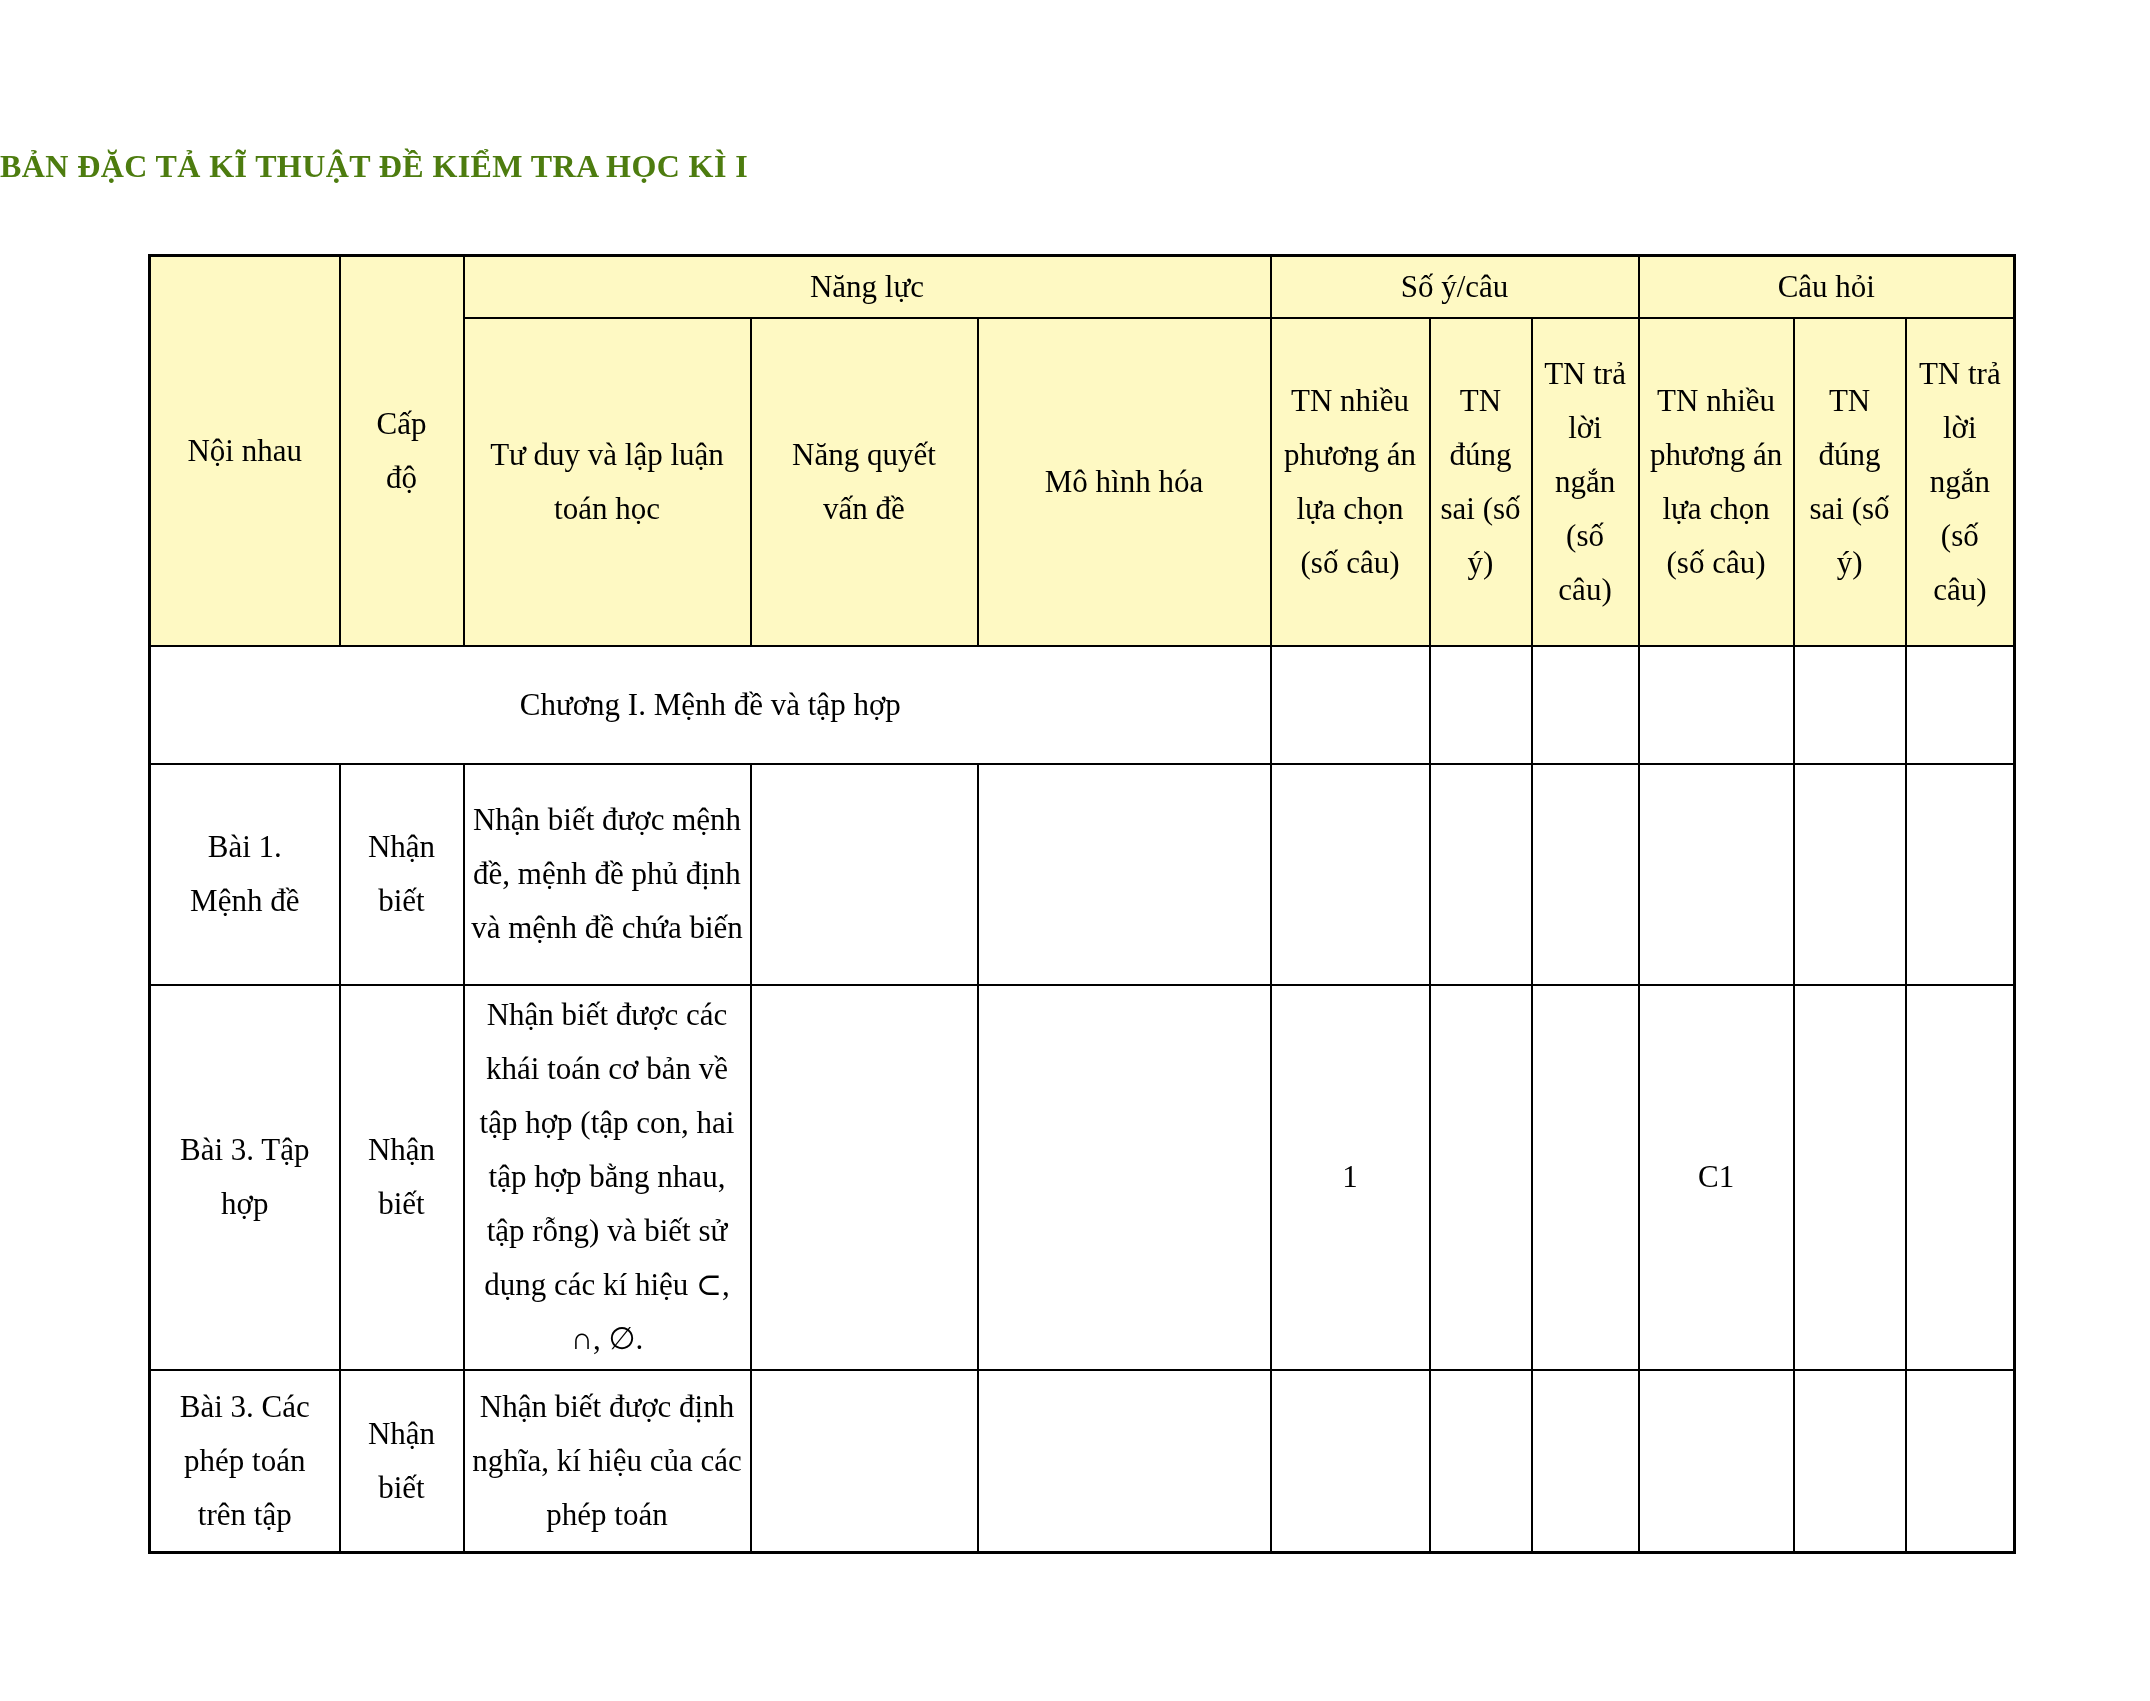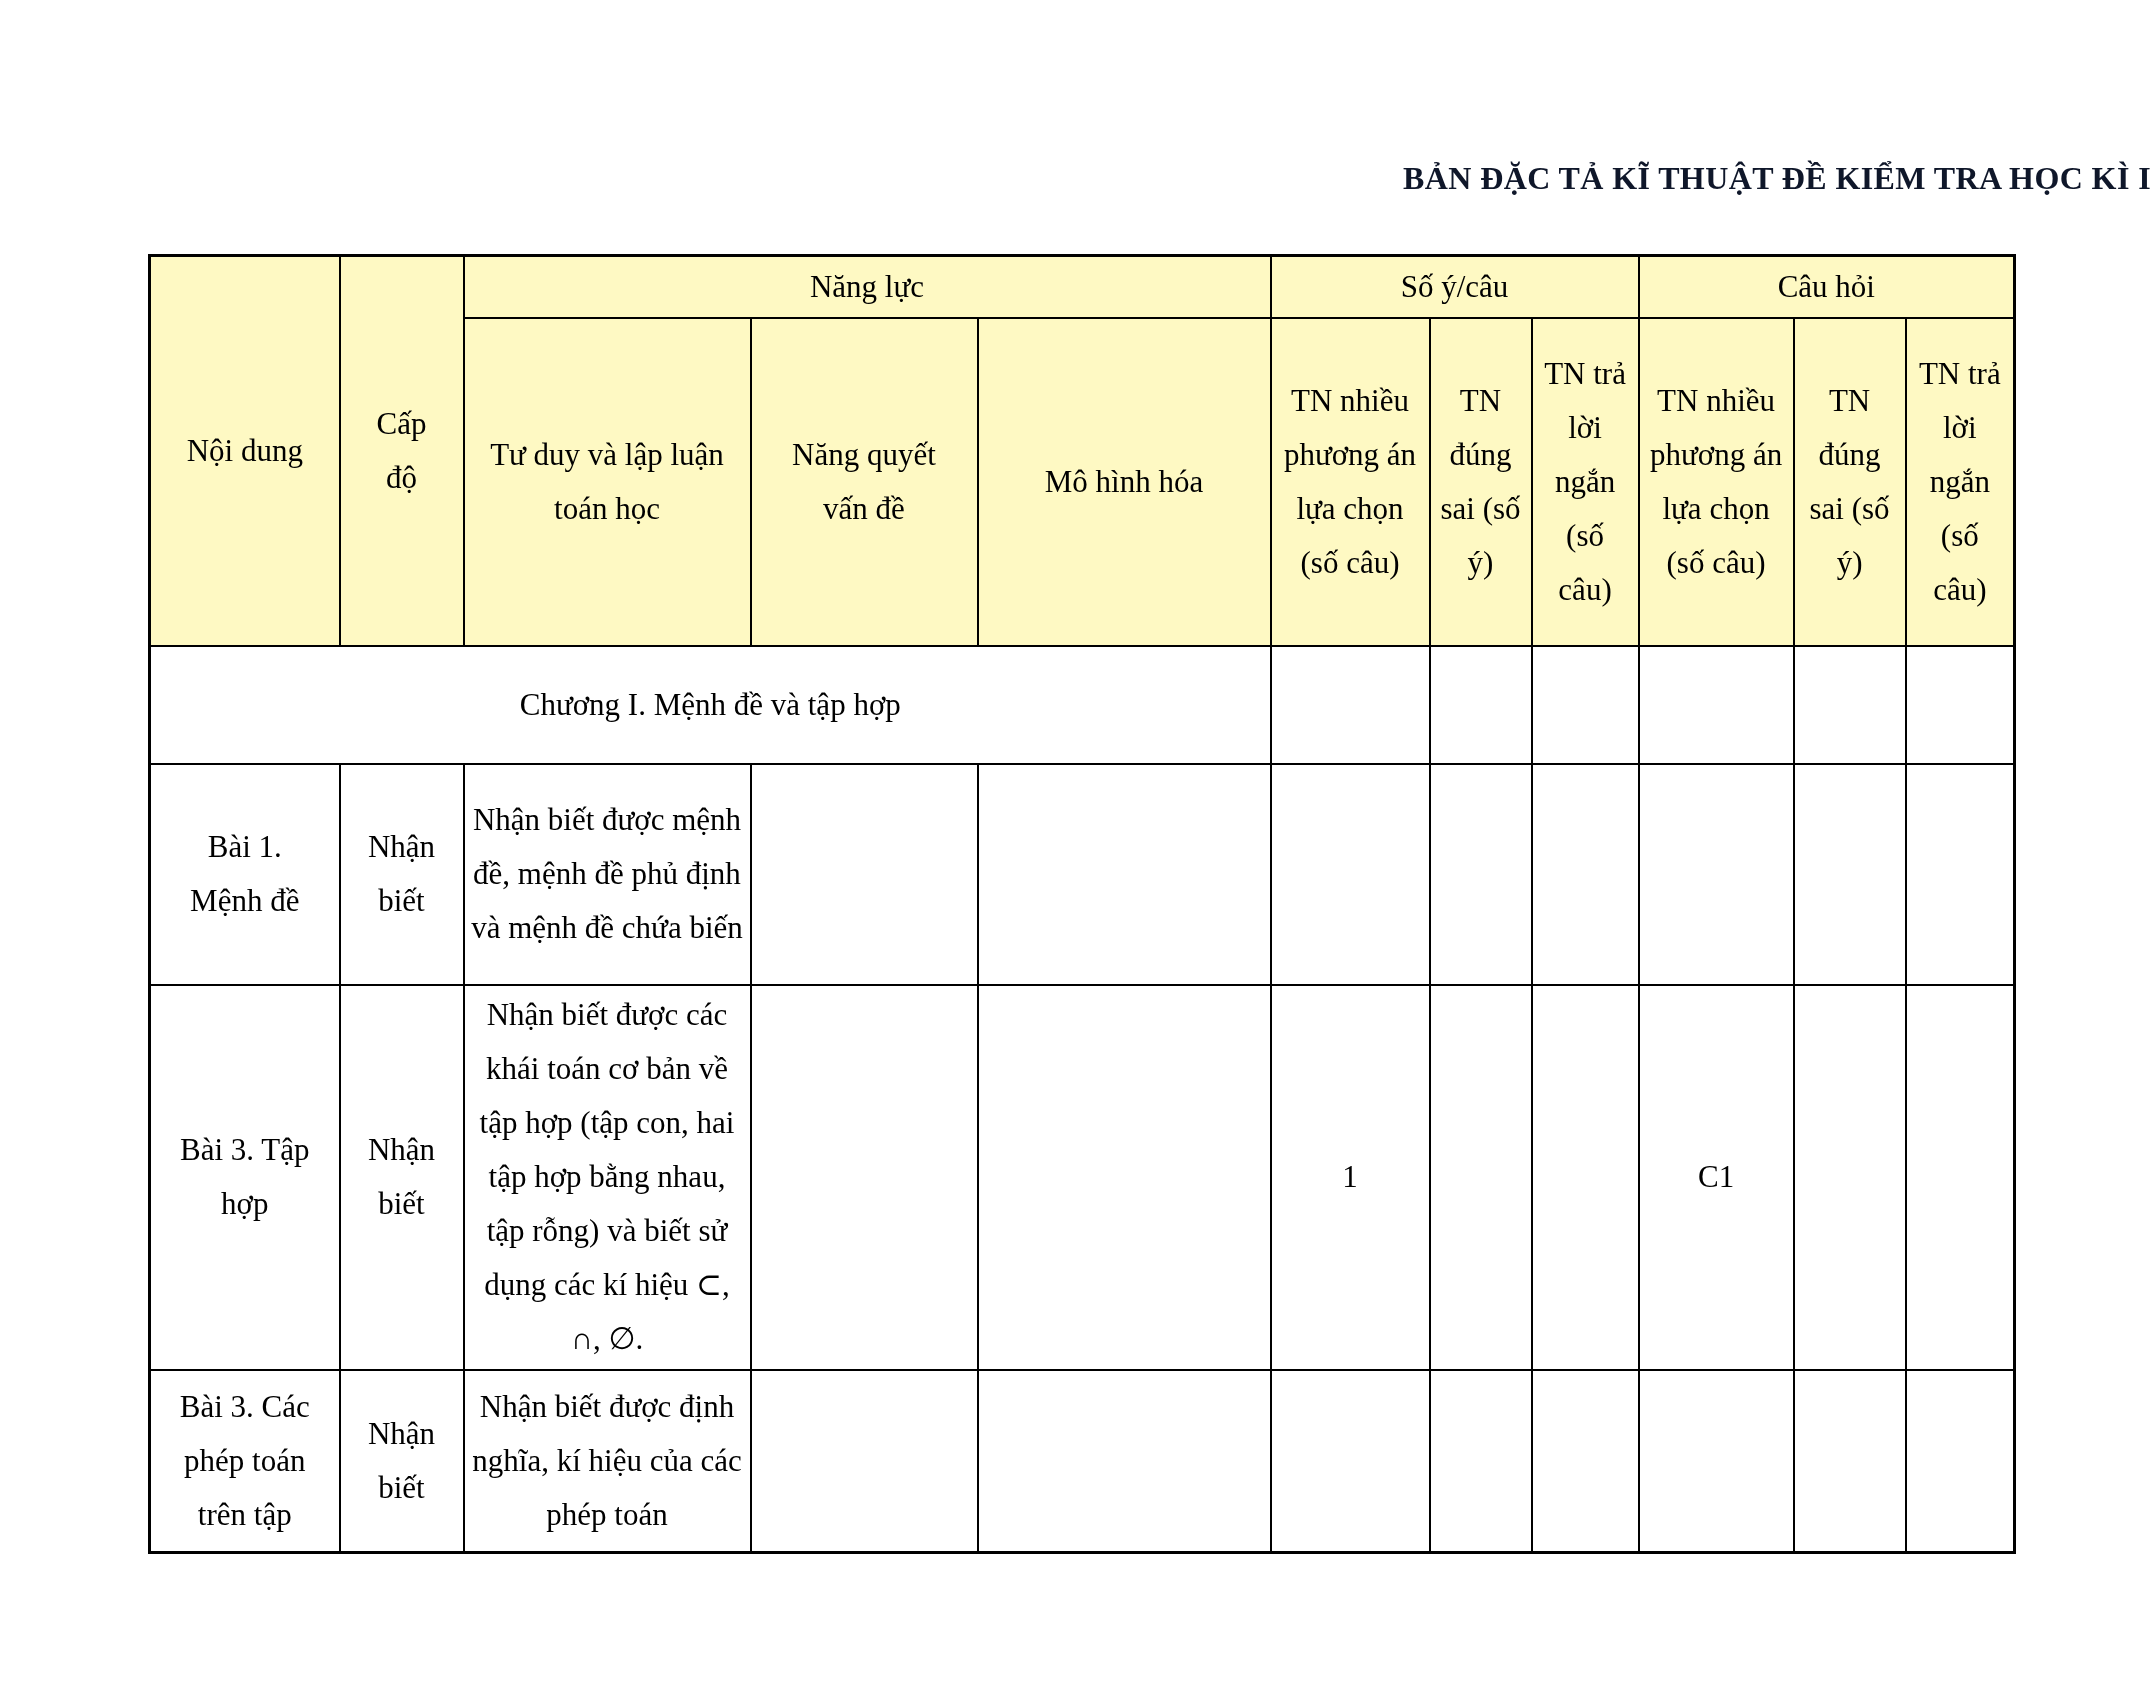--- a/index.html
+++ b/index.html
@@ -10,28 +10,28 @@
   body {
     width: 2151px;
     height: 1702px;
     position: relative;
     font-family: "Liberation Serif", "DejaVu Serif", serif;
     color: #000000;
     overflow: hidden;
   }
   .doc-title {
     position: absolute;
-    top: 151px;
+    top: 139px;
     left: 0;
     width: 100%;
-    text-align: right;
+    text-align: left;
     font-size: 32px;
     line-height: 54px;
     font-weight: bold;
-    color: #0f172a;
+    color: #4d7c0f;
     letter-spacing: 0.4px;
   }
   table.spec {
     position: absolute;
     left: 148px;
     top: 254px;
     width: 1866px;
     table-layout: fixed;
     border-collapse: collapse;
     border: 3px solid #000000;
@@ -80,21 +80,21 @@
       <col style="width:159px">
     <col style="width:102px">
       <col style="width:107px">
       <col style="width:155px">
     <col style="width:112px">
       <col style="width:109px">
   </colgroup>
 
   <thead>
     <tr class="row-group">
-      <th class="hdr" rowspan="2">Nội dung</th>
+      <th class="hdr" rowspan="2">Nội nhau</th>
       <th class="hdr pre" rowspan="2">Cấp
 độ</th>
       <th class="hdr" colspan="3">Năng lực</th>
       <th class="hdr" colspan="3">Số ý/câu</th>
       <th class="hdr" colspan="3">Câu hỏi</th>
     </tr>
     <tr class="row-sub">
       <th class="hdr pre">Tư duy và lập luận
 toán học</th>
       <th class="hdr pre">Năng quyết

